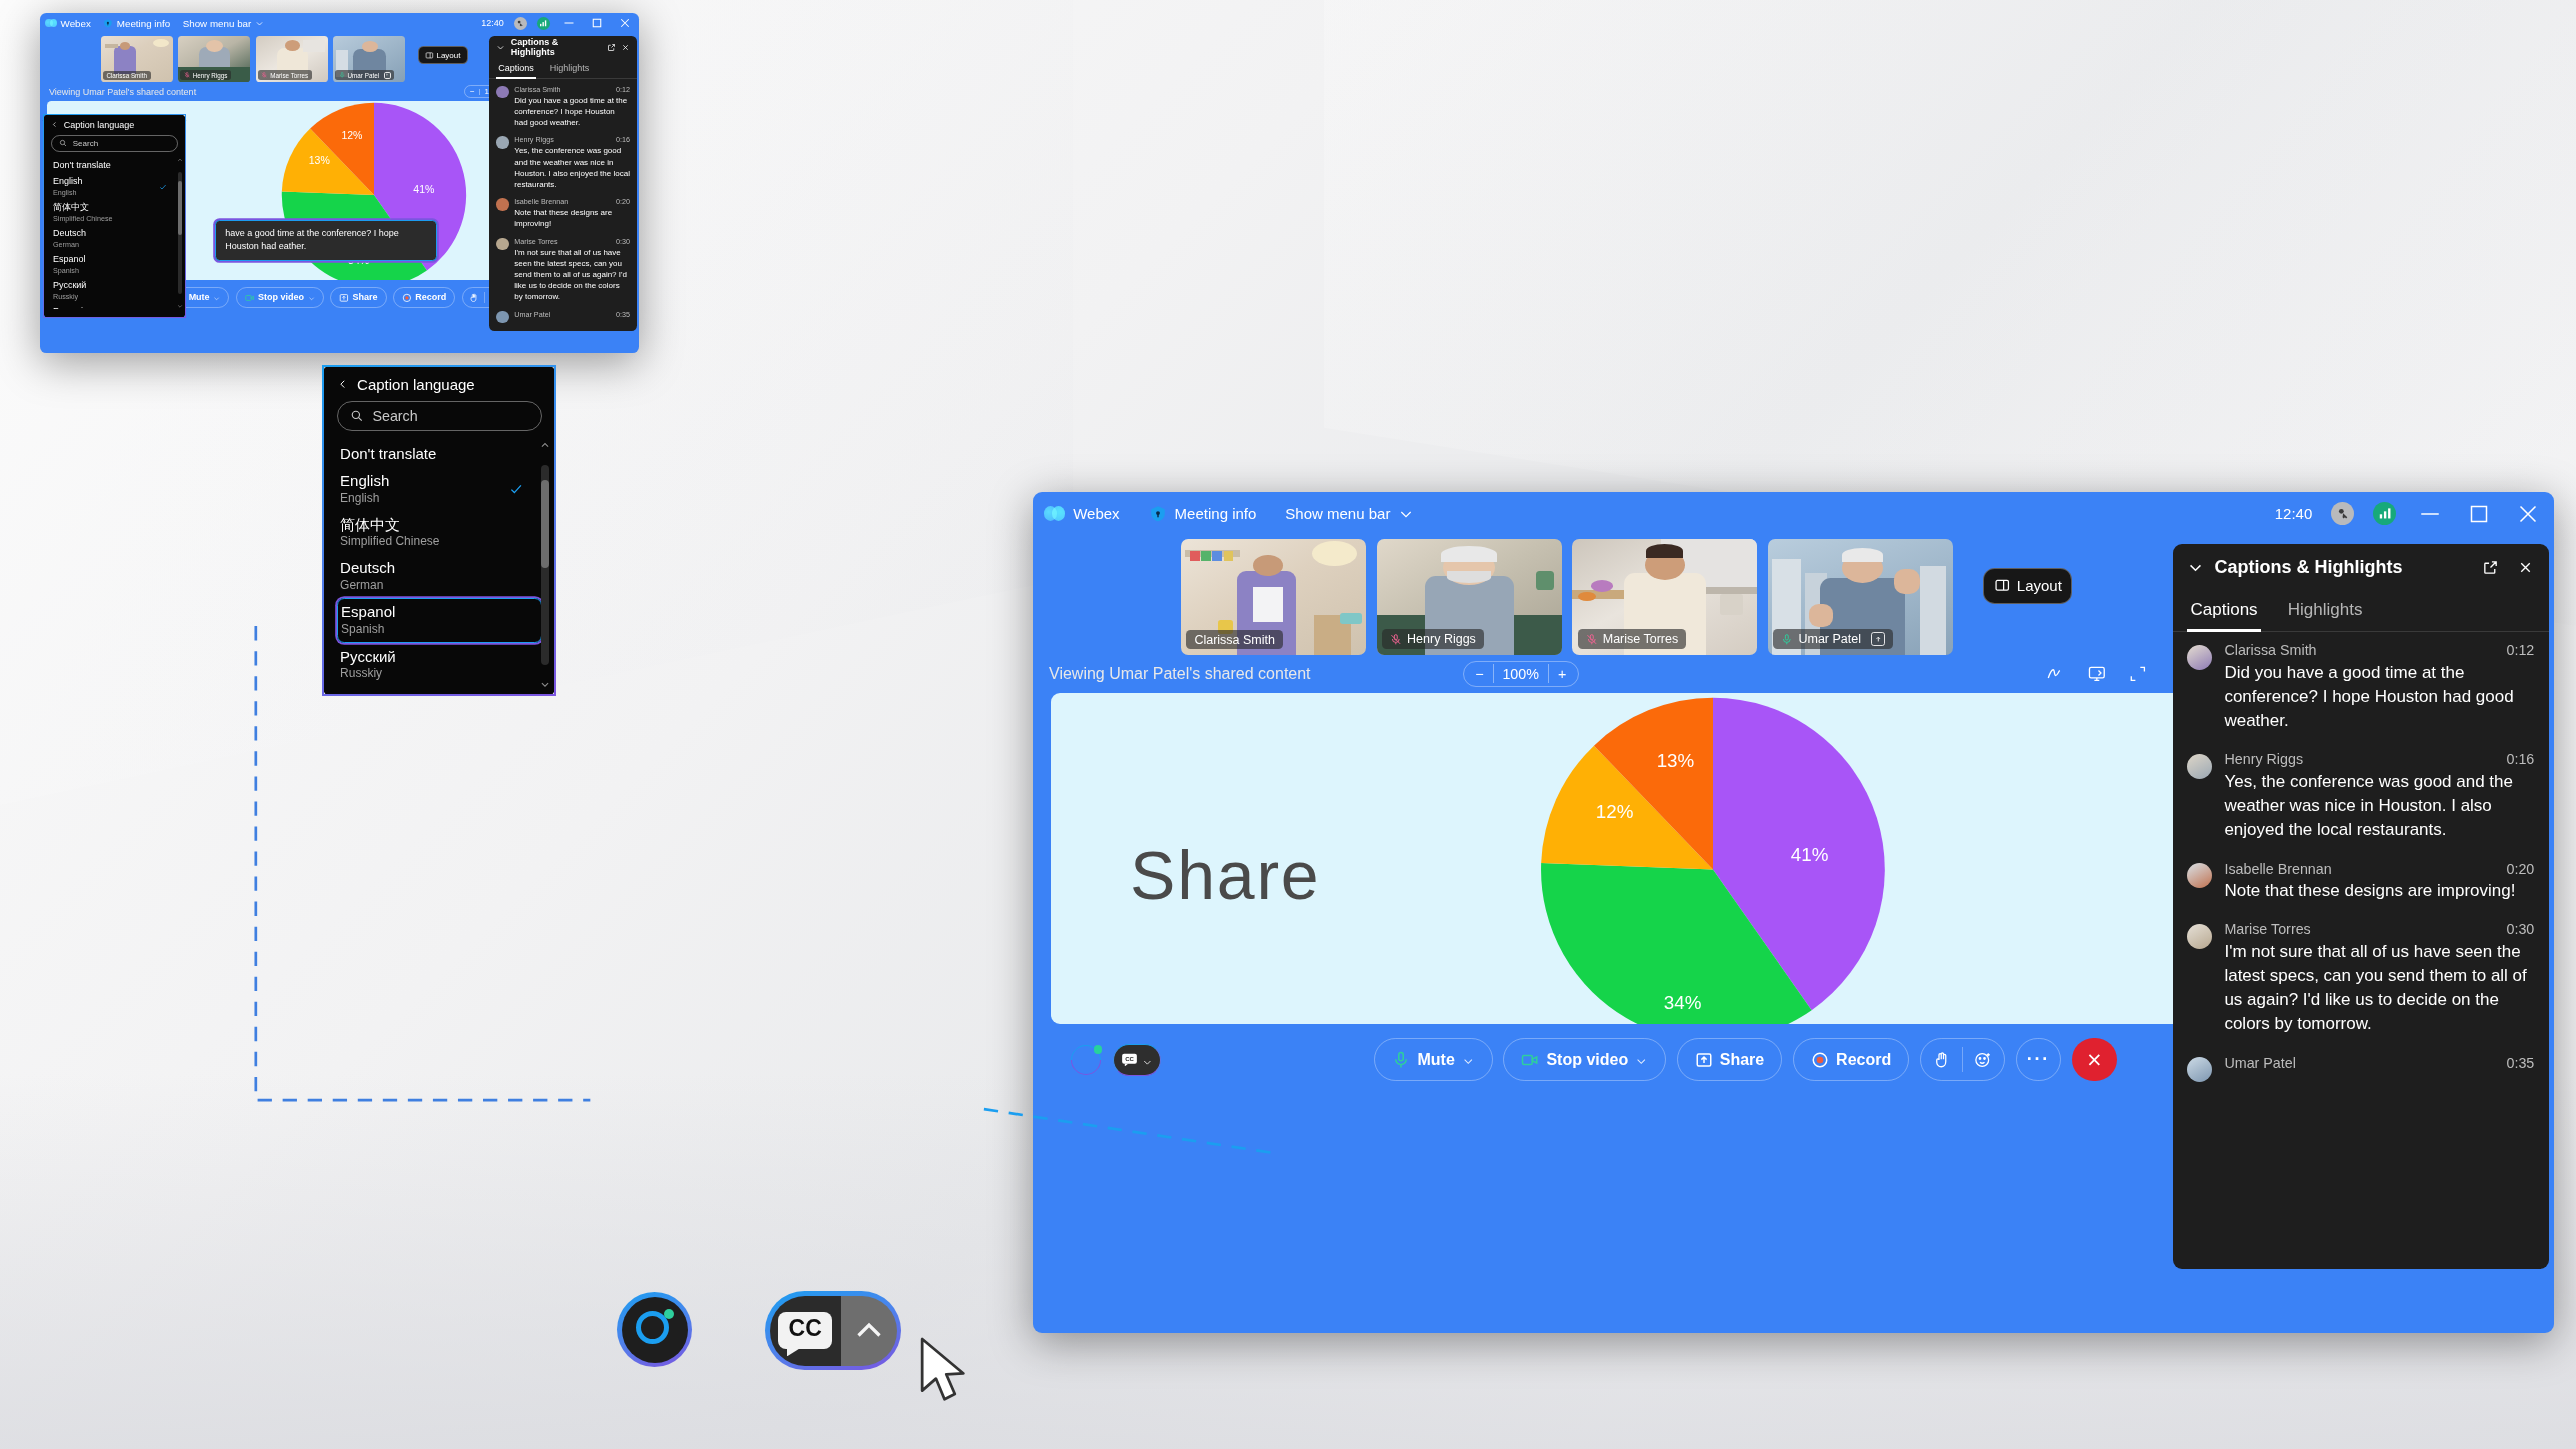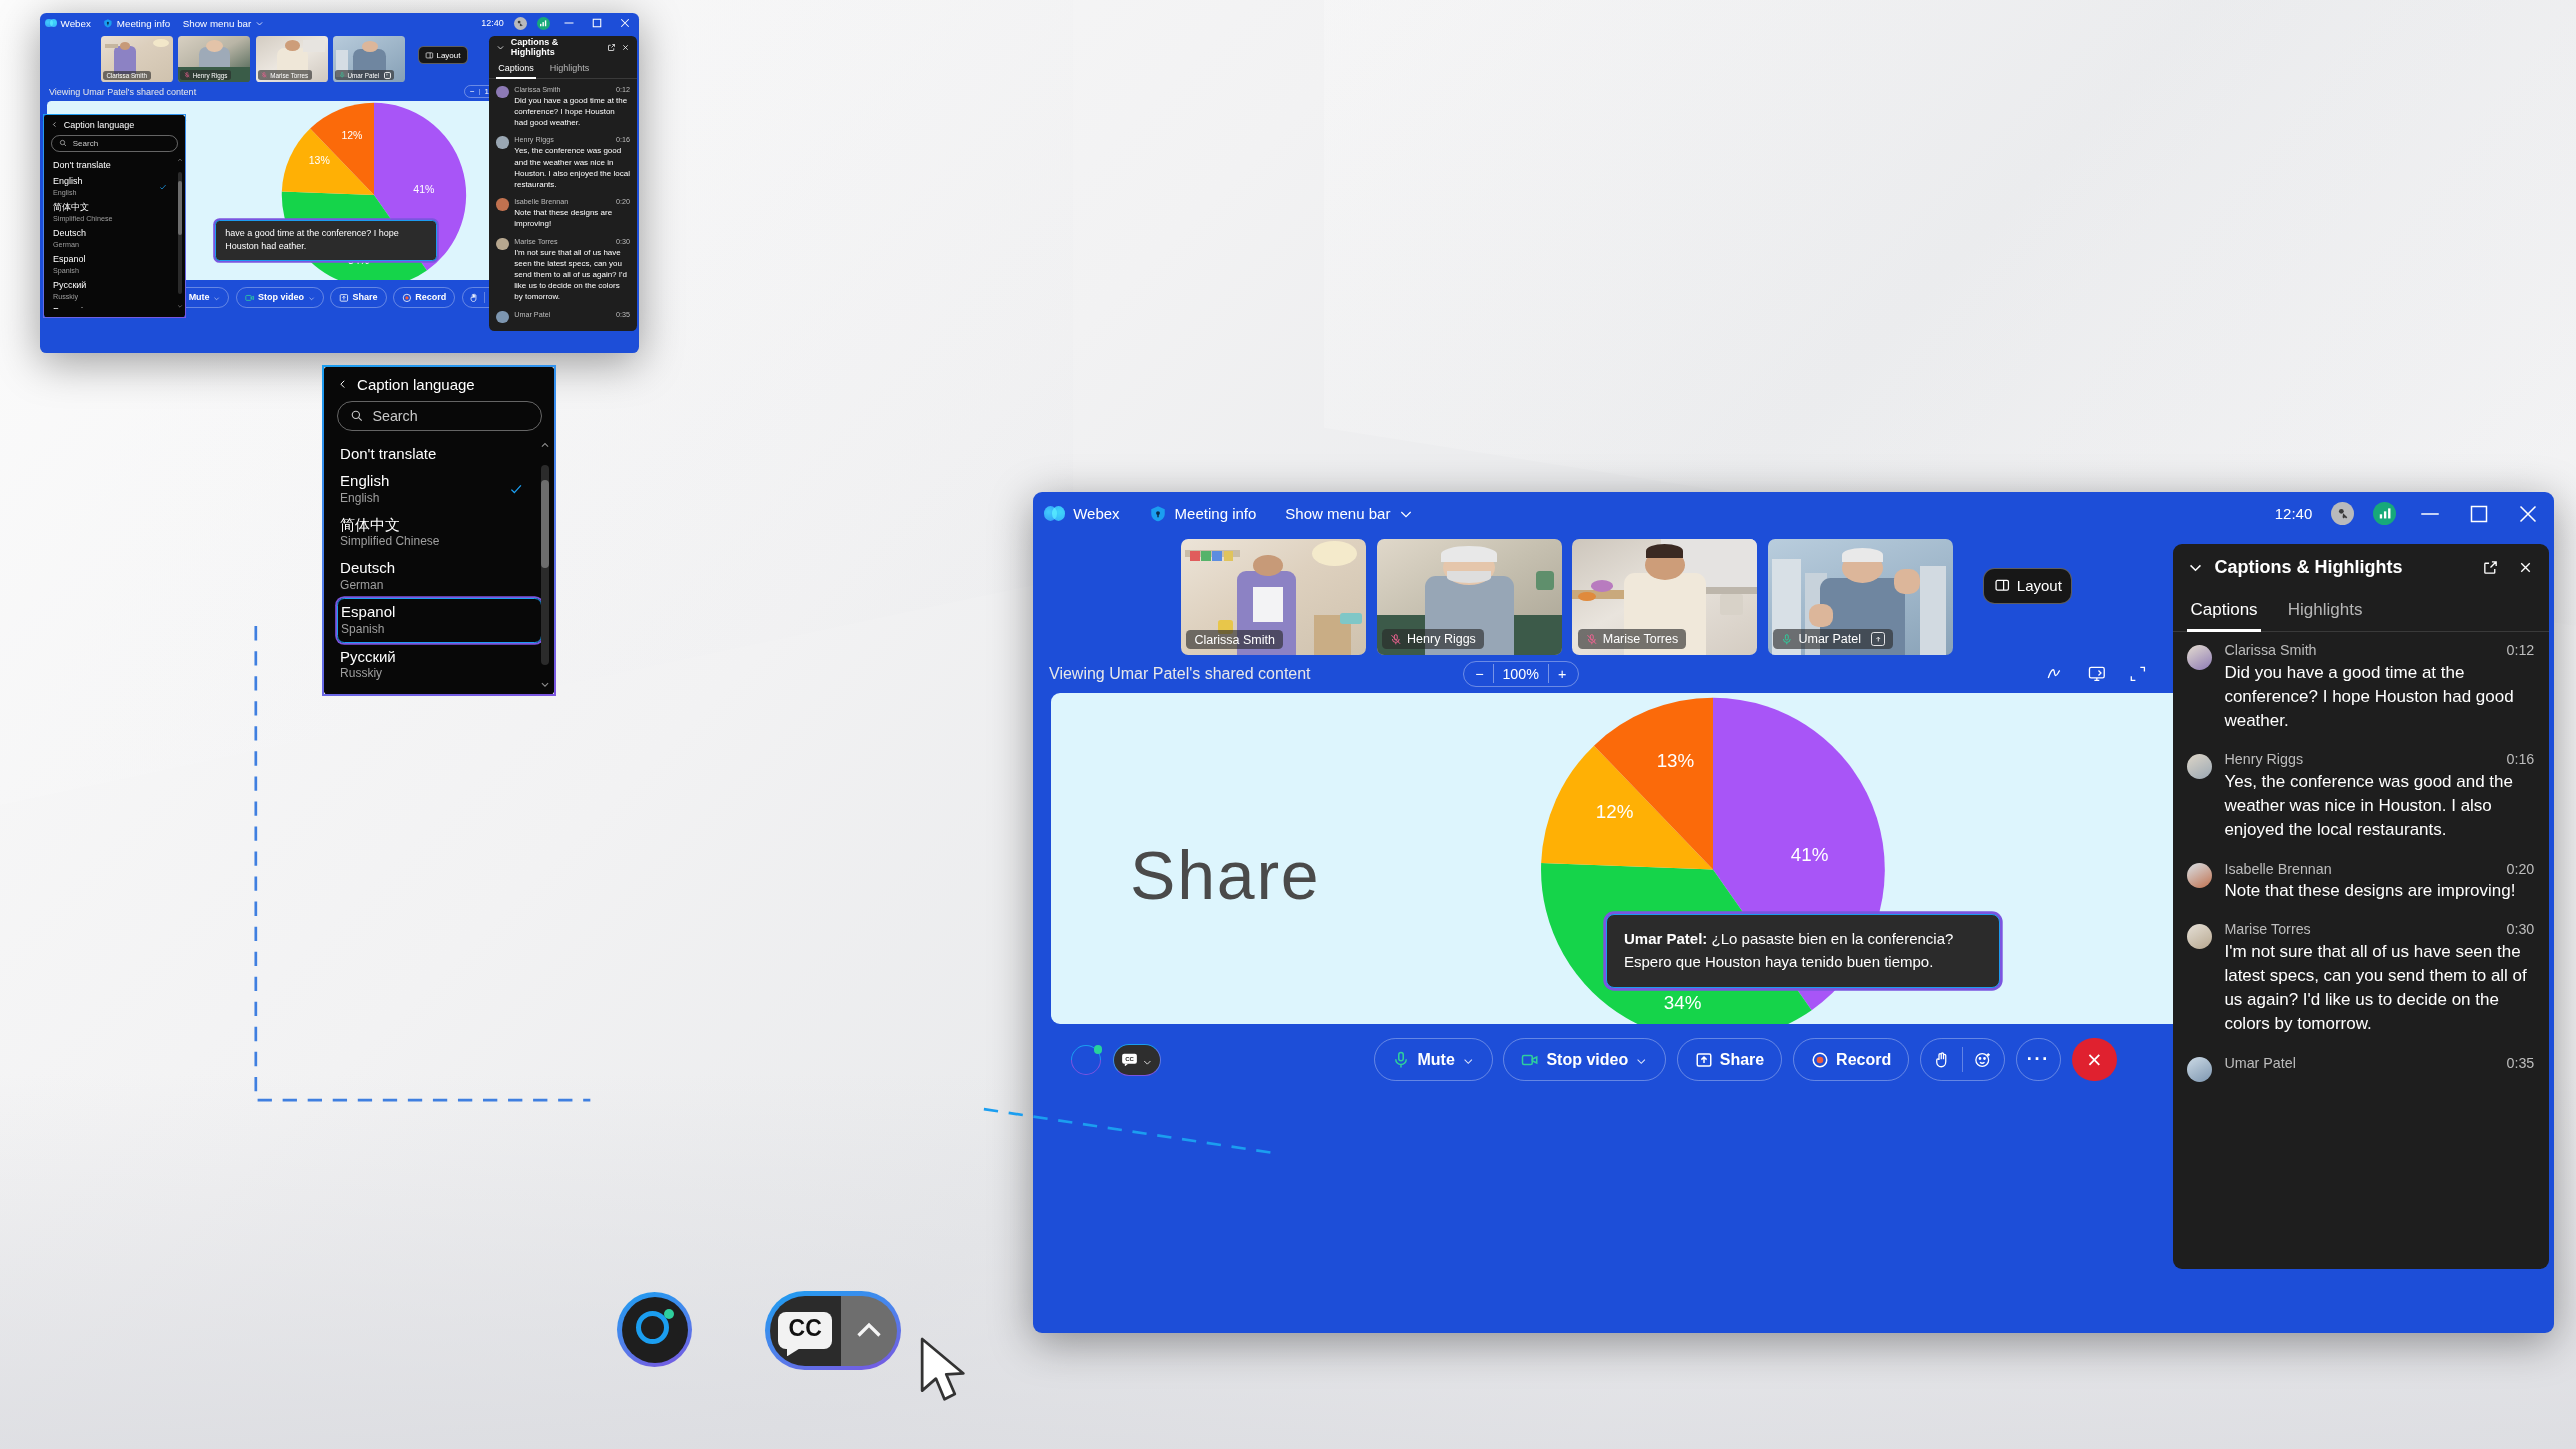--- a/index.html
+++ b/index.html
@@ -17,21 +17,21 @@
     background: linear-gradient(120deg, rgba(255,255,255,0.55), rgba(225,226,230,0.25));
   }
   .bgf1 { left:0; top:0; width:1073px; height:805px; transform: skewY(-12deg); transform-origin: 0 0; opacity:.5;}
   .bgf2 { right:0; top:0; width:1252px; height:626px; transform: skewY(9deg); transform-origin: 100% 0; opacity:.45;}
   .bgf3 { left:0; bottom:0; width:2576px; height:376px;
           background: linear-gradient(180deg, rgba(228,229,233,0.0), rgba(216,217,222,0.75)); }
 
   
   .win {
     position: absolute;
-    background: #1d4ed8;
+    background: #3b82f6;
     box-shadow: 0 9px 43px rgba(0,0,0,.38);
     overflow: hidden;
   }
   .win-small { left: 40px; top: 12.5px; width: 599px; height: 340px; border-radius: 6.3px; }
   .win-large { left: 1033px; top: 492px; width: 1521px; height: 841px; border-radius: 9px; }
 
   
   .titlebar { display:flex; align-items:center; width:100%; color:#fff; }
   .win-small .titlebar { height: 21.5px; padding: 0 5.4px; font-size: 9.8px; }
   .win-large .titlebar { height: 43px; padding: 0 10.7px; font-size: 15px; }
@@ -1052,23 +1052,20 @@
             <path d="M0,0 L0,-96 A96,96 0 0 1 55.1,78.6 Z" fill="#a855f7"></path>
             <path d="M0,0 L55.1,78.6 A96,96 0 0 1 -96,-3.6 Z" fill="#15d44a"></path>
             <path d="M0,0 L-96,-3.6 A96,96 0 0 1 -66.5,-69.2 Z" fill="#ffb005"></path>
             <path d="M0,0 L-66.5,-69.2 A96,96 0 0 1 0,-96 Z" fill="#fb6a0a"></path>
             <text class="pie-label" x="54" y="-5" font-size="10.5">41%</text>
             <text class="pie-label" x="-17" y="78" font-size="10.5">34%</text>
             <text class="pie-label" x="-55" y="-29" font-size="10.5">12%</text>
             <text class="pie-label" x="-21" y="-57" font-size="10.5">13%</text>
           </g>
         </svg>
-      </div>
-      <div class="caption-bubble">
-        <b>Umar Patel:</b><span> ¿Lo pasaste bien en la conferencia? Espero que Houston haya tenido buen tiempo.</span>
       </div>
     </div>
 
     <div class="toolbar">
       <div class="self-ring">
         <span class="ring"></span>
           <span class="dot"></span>
       </div>
       <div class="cc-btn">
         <span class="cc-glyph">

